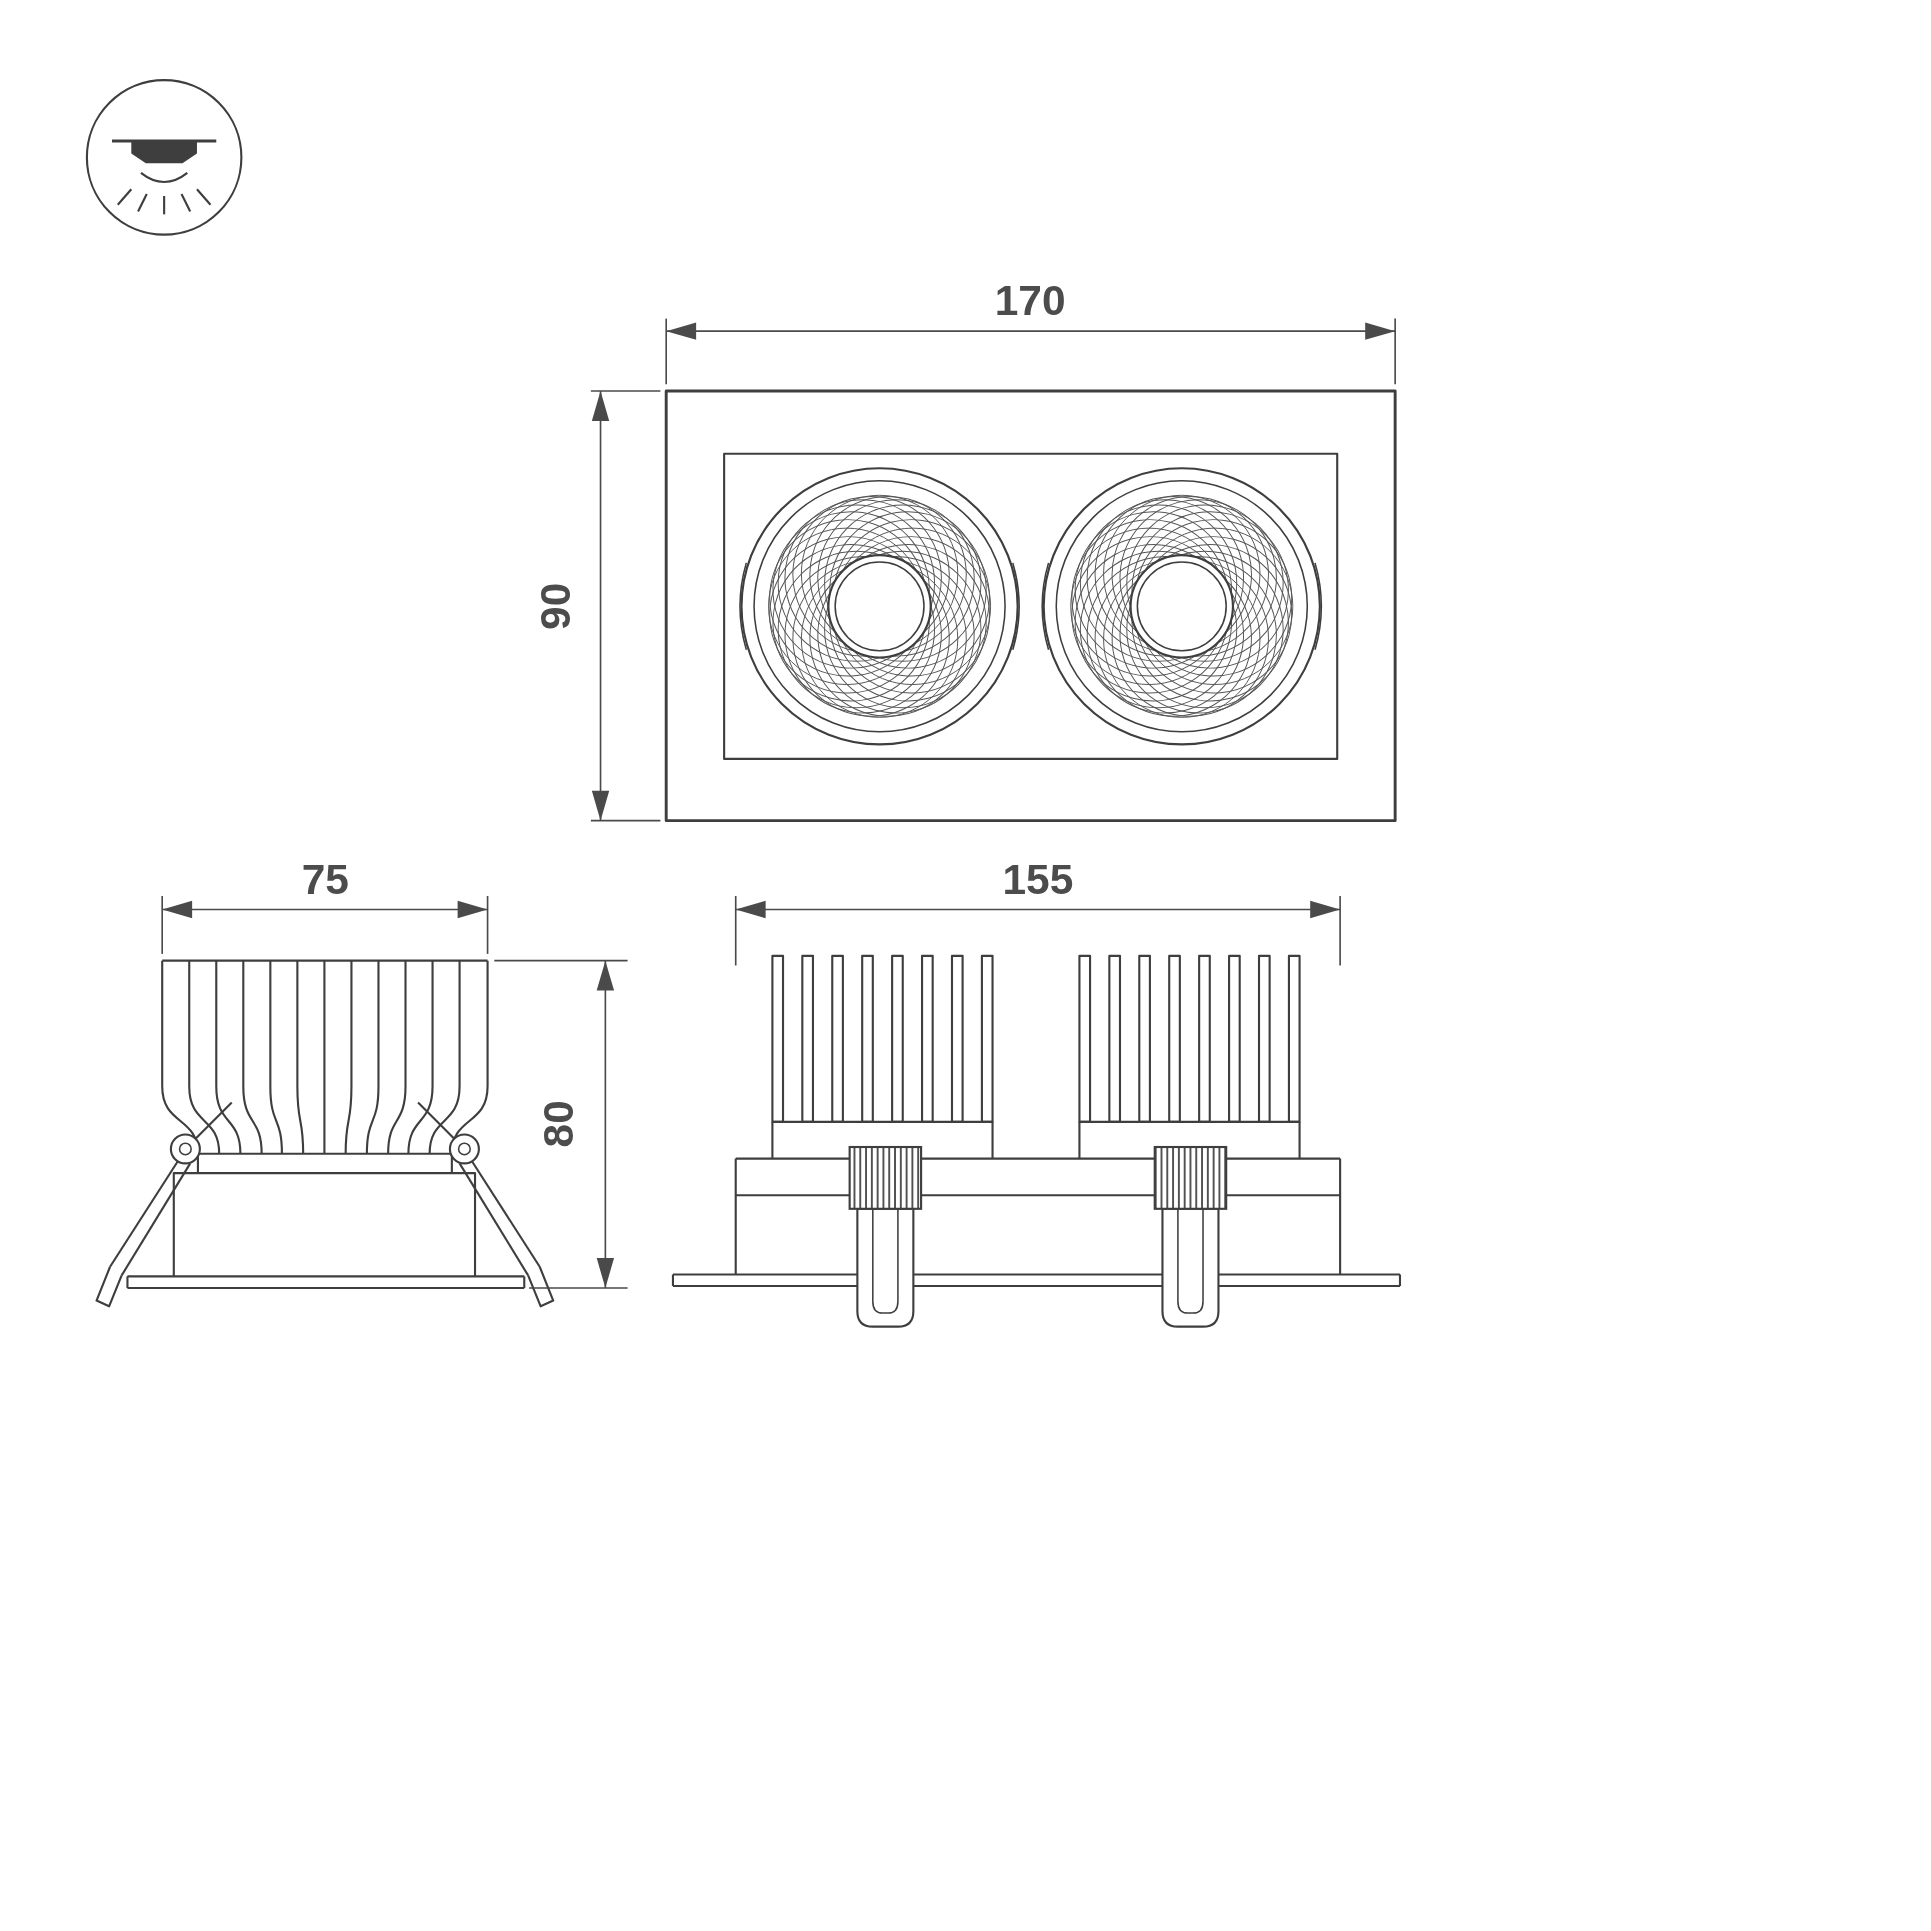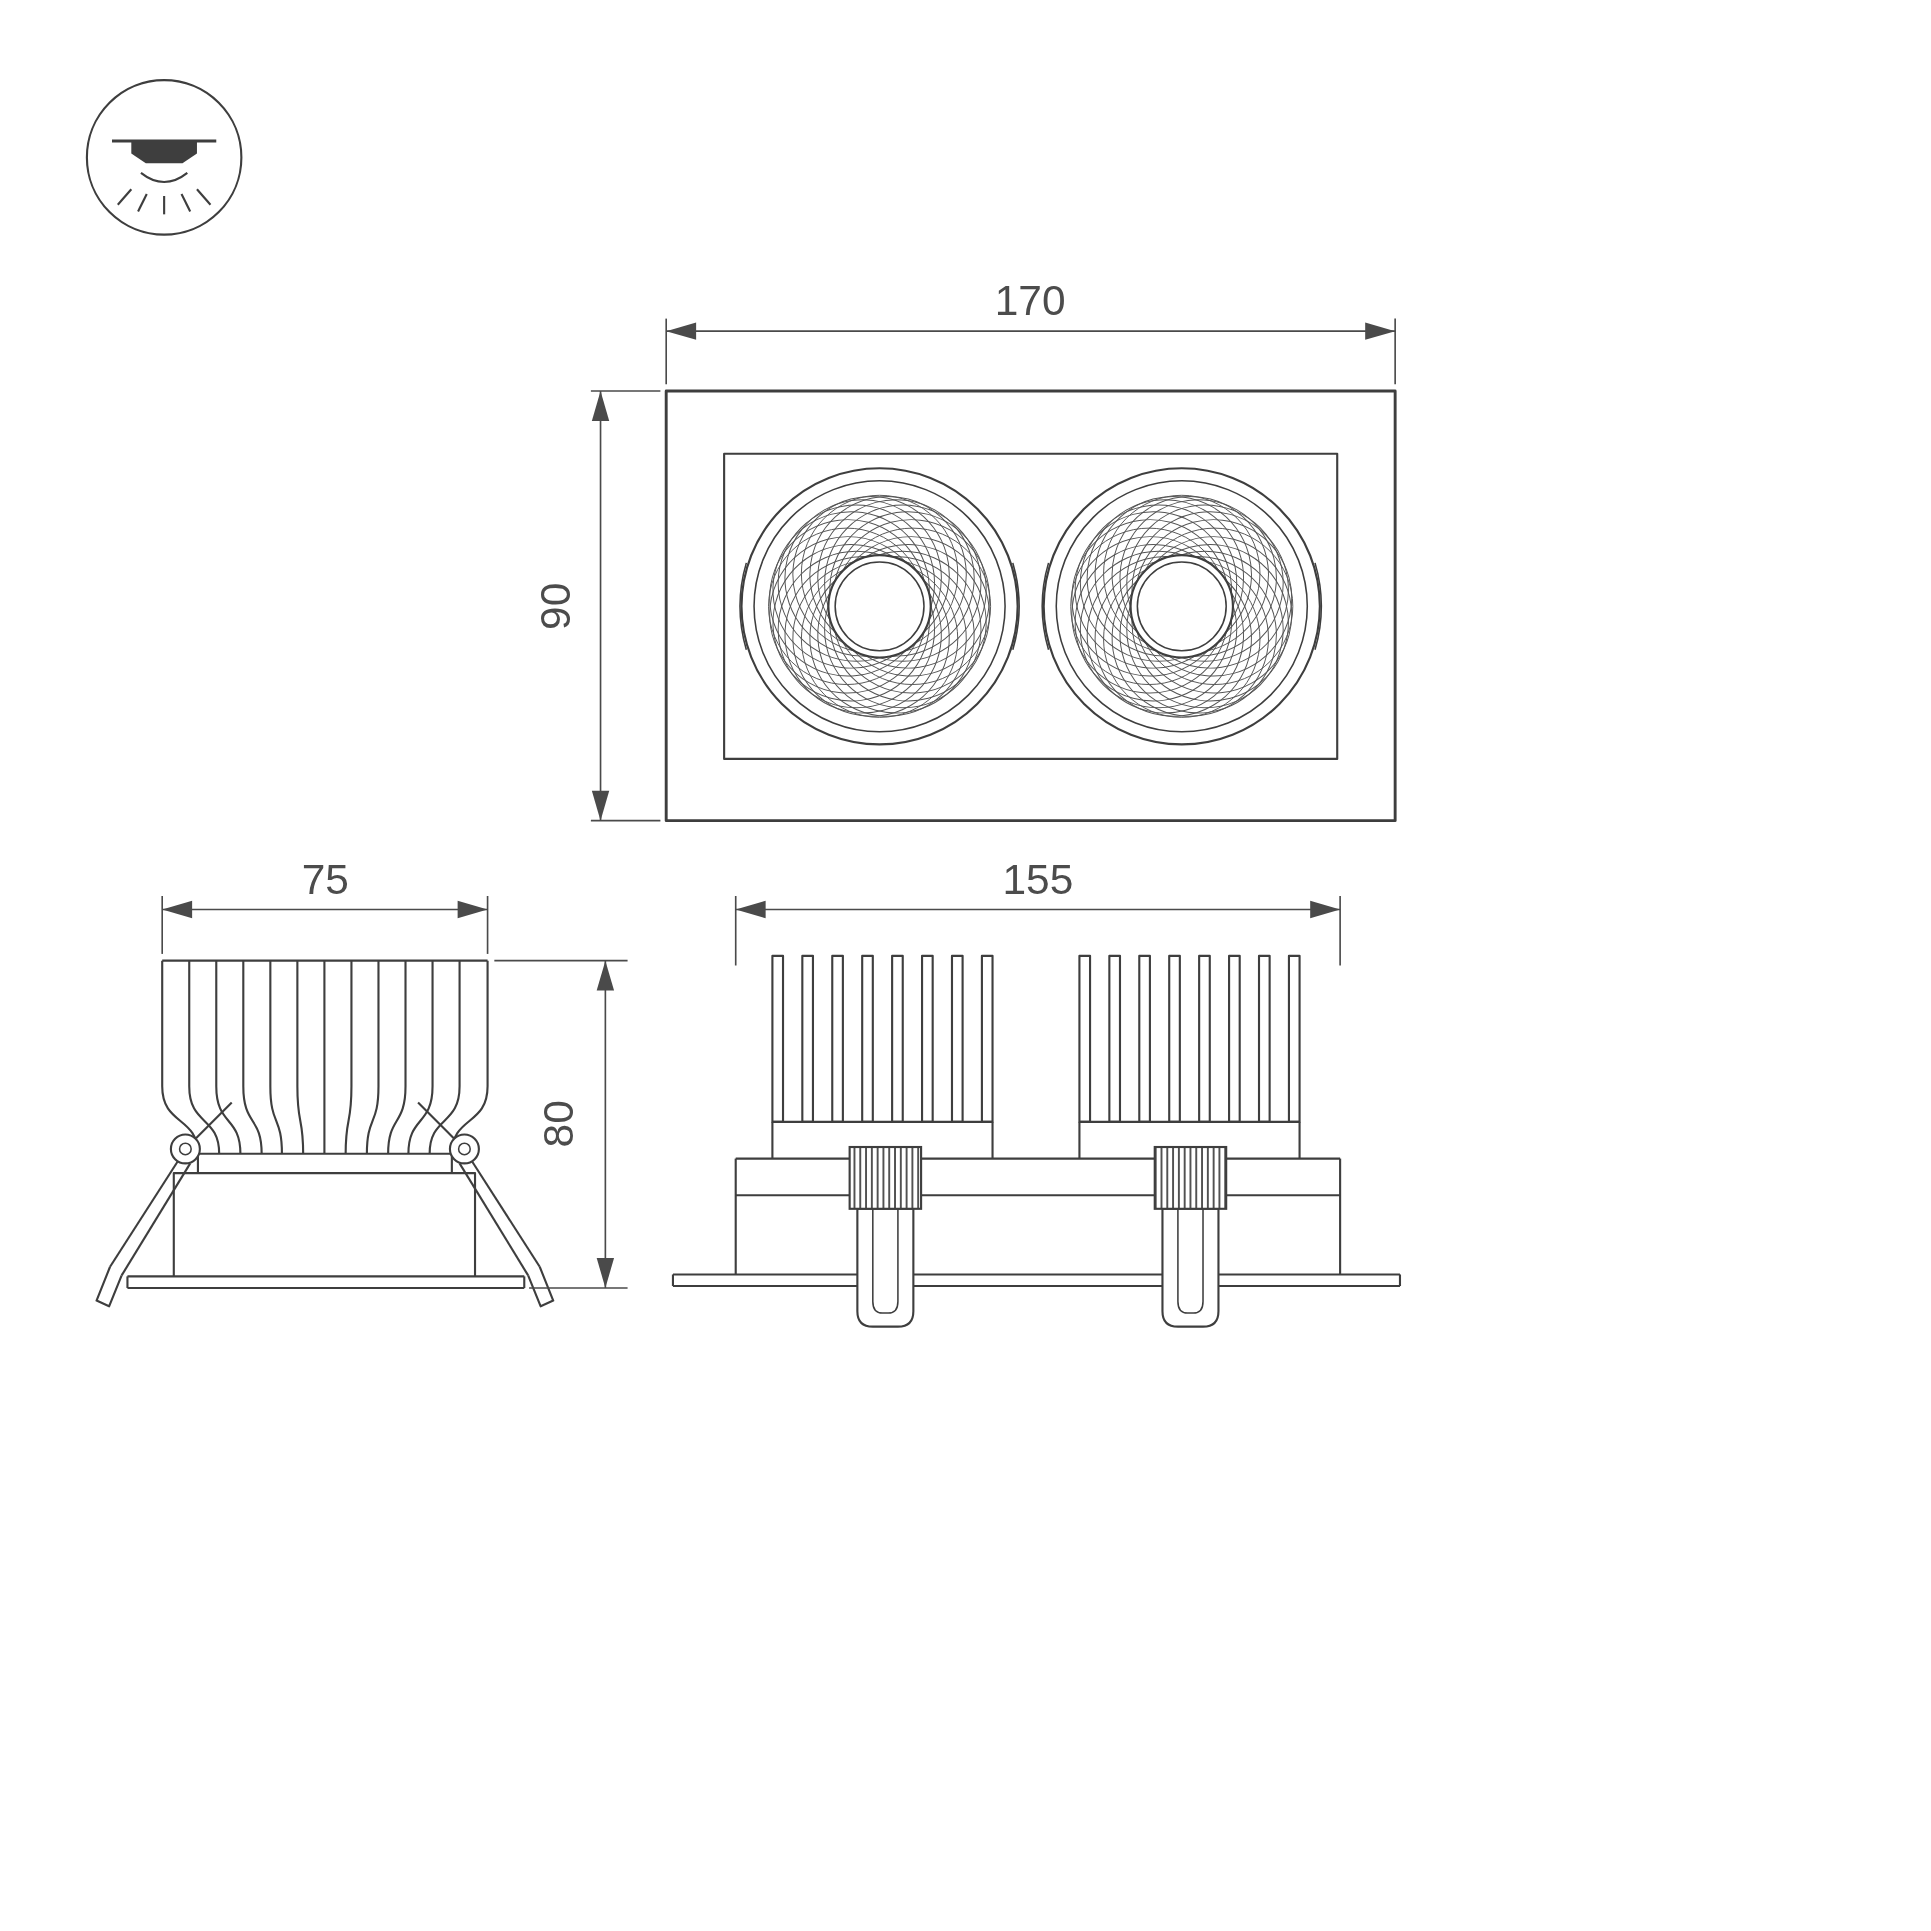--- a/index.html
+++ b/index.html
@@ -1,16 +1,16 @@
 <!DOCTYPE html>
 <html><head>
 <meta charset="utf-8">
 <style>
   html,body{margin:0;padding:0;background:#ffffff;}
-  .stage{width:1622px;height:1931px;background:#fff;position:relative;}
+  .stage{width:1622px;height:1931px;background:#fff;position:relative;font-weight:bold;}
   svg{display:block;}
   .ln  {stroke:#3e3e3e;stroke-width:3;  fill:none;stroke-linejoin:round;stroke-linecap:butt;}
   .ln2 {stroke:#3e3e3e;stroke-width:2.2;fill:none;stroke-linejoin:round;}
   .ln3 {stroke:#3e3e3e;stroke-width:1.6;fill:none;}
   .mesh circle{stroke:#545454;stroke-width:1;fill:none;}
   .dim {stroke:#4a4a4a;stroke-width:1.7;fill:none;}
   .arr {fill:#4a4a4a;stroke:none;}
   .dimtext{fill:#4c4c4c;font-family:"Liberation Sans",sans-serif;font-size:44px;}
   .solid{fill:#3e3e3e;stroke:none;}
   .face {fill:#ffffff;stroke:#3e3e3e;stroke-width:2.2;}

